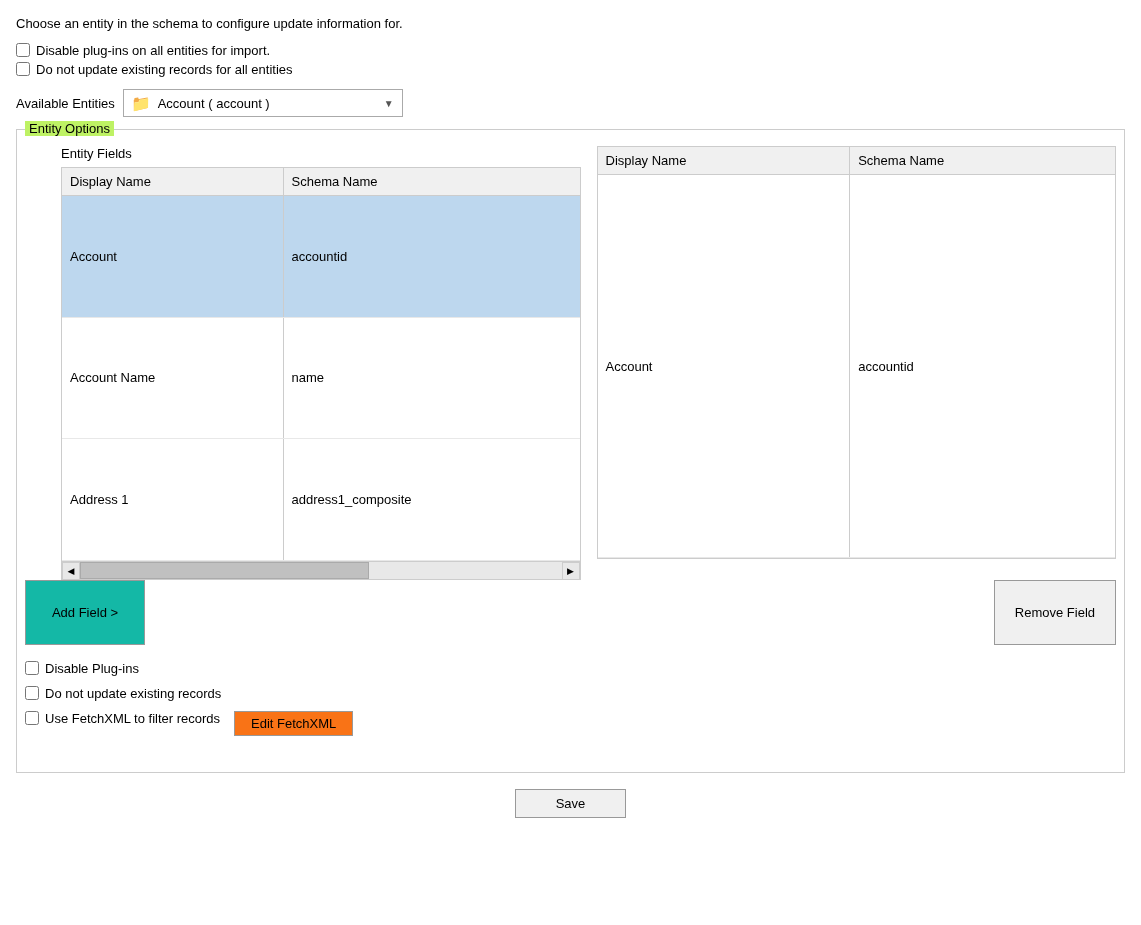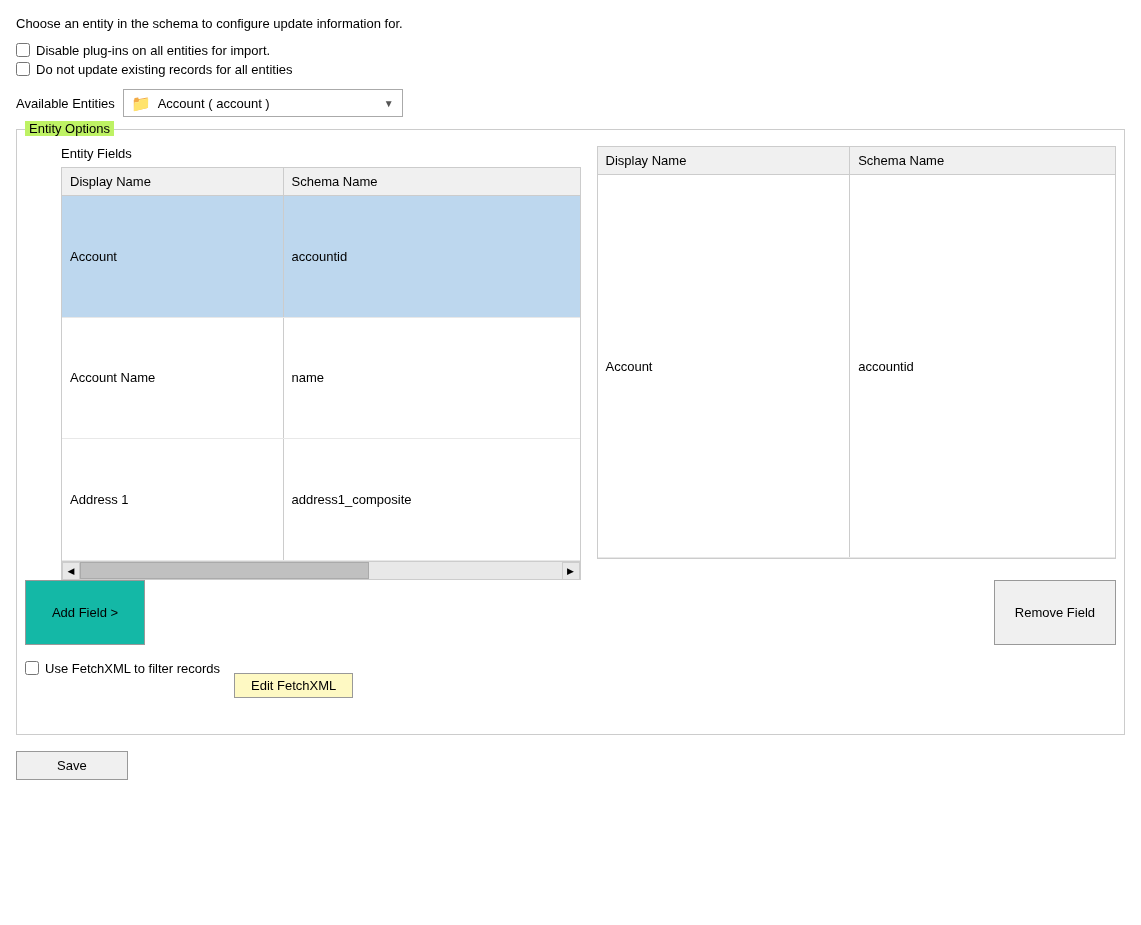--- a/index.html
+++ b/index.html
@@ -211,25 +211,24 @@
     .bottom-options {
       display: flex;
       flex-direction: column;
       gap: 6px;
       margin-bottom: 24px;
     }
 
     .inline-btn {
       padding: 4px 16px;
       border: 1px solid #999;
-      background: #fef9c3;
+      background: #f97316;
       cursor: pointer;
       font-size: 13px;
       margin-left: 8px;
-      margin-top: 12px;
     }
 
     .save-btn {
       padding: 6px 40px;
       border: 1px solid #999;
       background: #f0f0f0;
       cursor: pointer;
       font-size: 13px;
     }
   </style>
@@ -321,23 +320,31 @@
 
   </div>
 
   <div class="buttons-row">
     <button class="add-field-btn">Add Field &gt;</button>
     <button class="remove-field-btn">Remove Field</button>
   </div>
 
   <div class="bottom-options">
     <div class="checkbox-row">
+      <input type="checkbox" id="disable-plugins" style="">
+      <label for="disable-plugins">Disable Plug-ins</label>
+    </div>
+    <div class="checkbox-row">
+      <input type="checkbox" id="no-update-records" style="">
+      <label for="no-update-records">Do not update existing records</label>
+    </div>
+    <div class="checkbox-row">
       <input type="checkbox" id="use-fetchxml" style="">
       <label for="use-fetchxml">Use FetchXML to filter records</label>
       <button class="inline-btn">Edit FetchXML</button>
     </div>
   </div>
 
 </div>
 
-<div style="display:flex; justify-content:flex-start; margin-top: 8px;">
+<div style="display:flex; justify-content:center; margin-top: 8px;">
   <button class="save-btn">Save</button>
 </div>
 
 </body></html>

